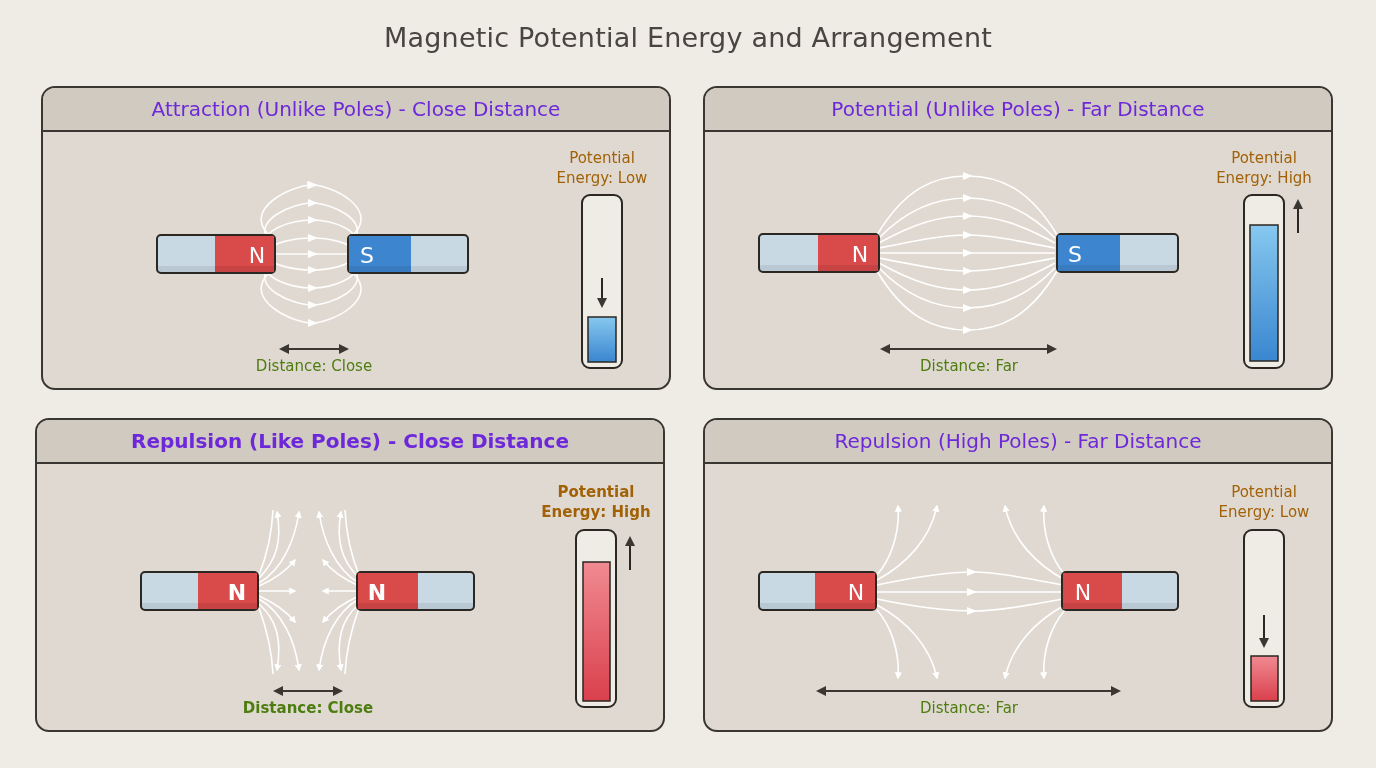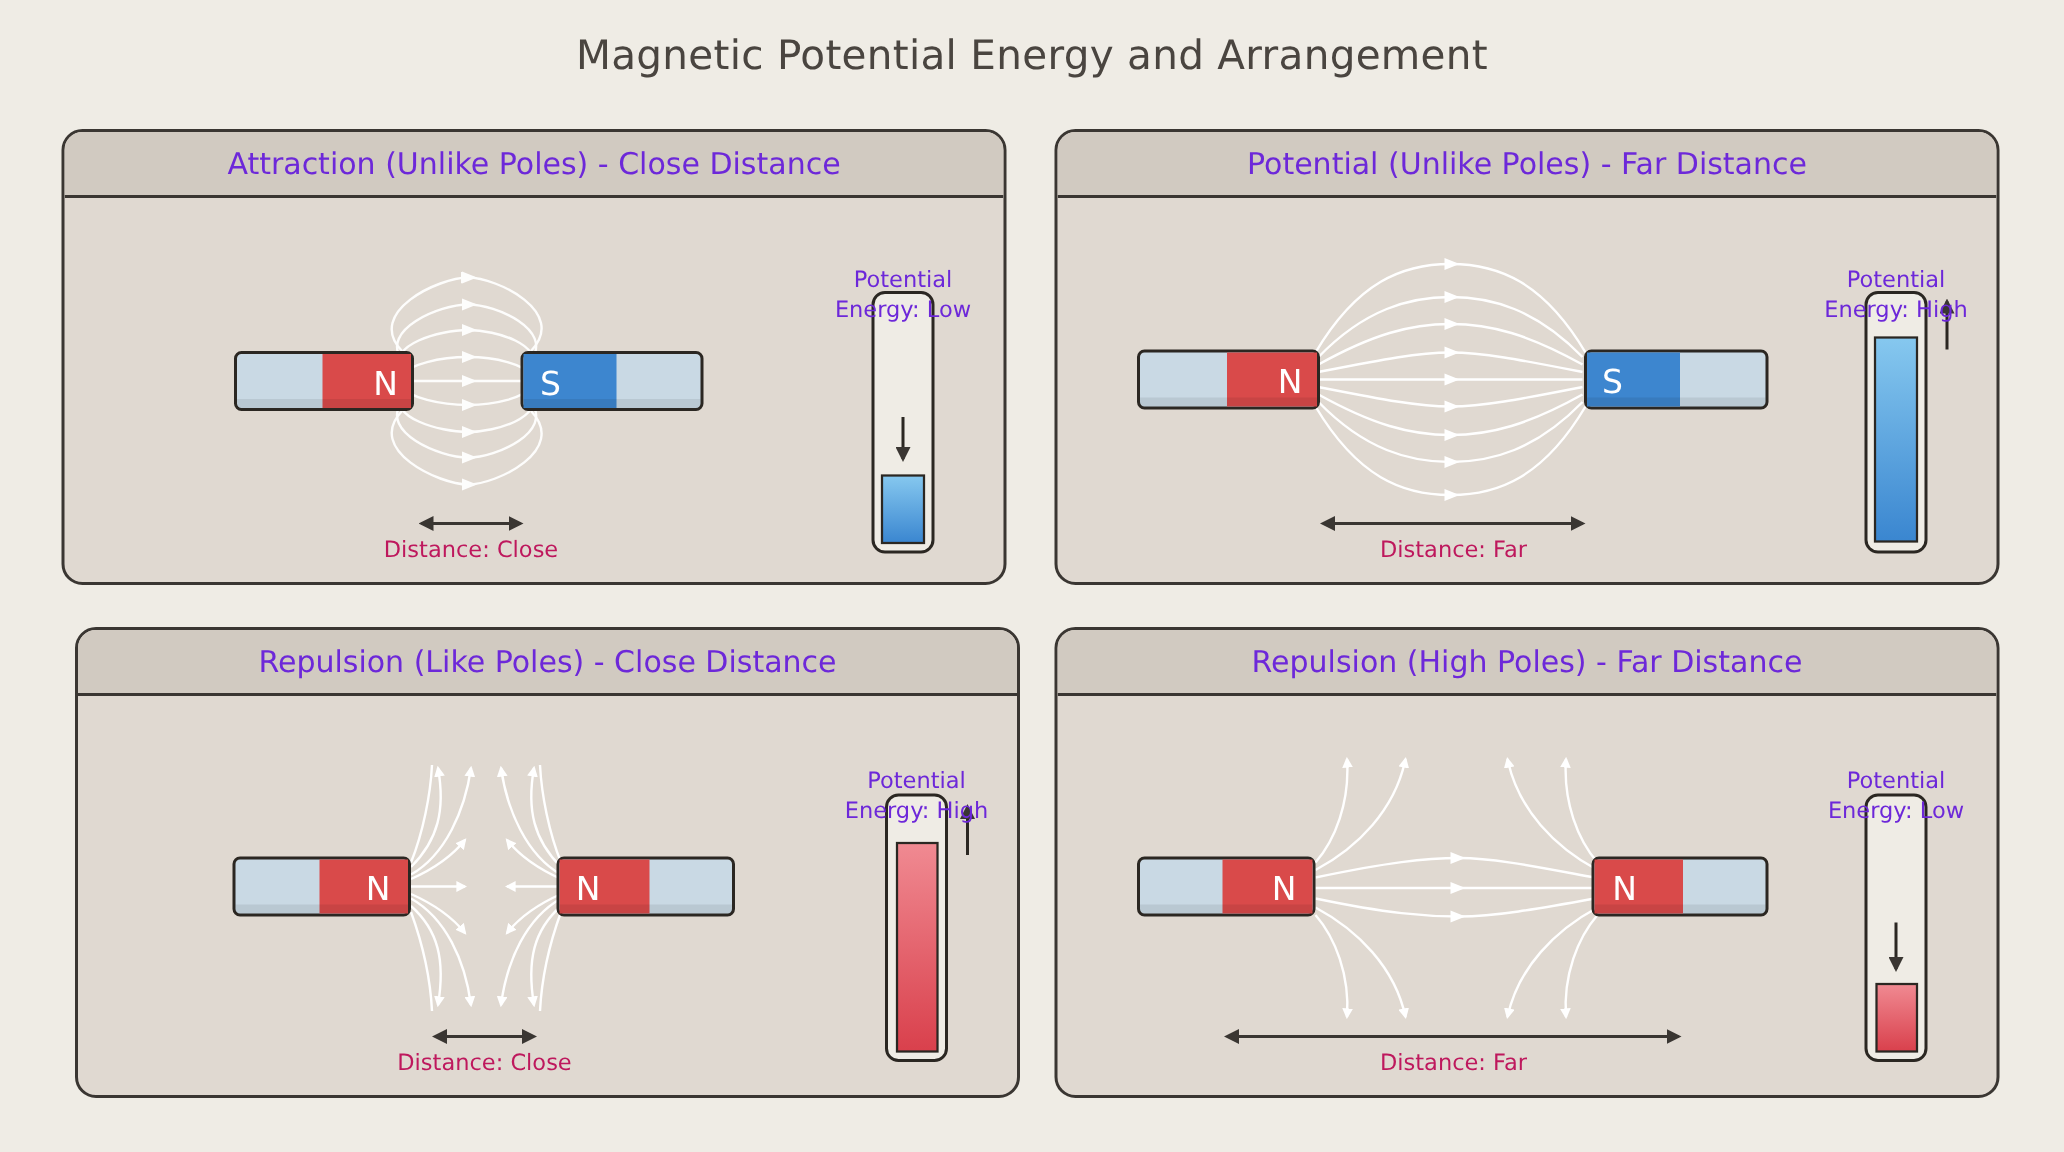--- a/index.html
+++ b/index.html
@@ -24,25 +24,25 @@
   }
   .panel-header {
     height: 42px; line-height: 42px;
     background: #d1cac1;
     border-bottom: 2px solid #3a3632;
     text-align: center; font-size: 20px; color: #6d28d9;
   }
   .panel-svg { position: absolute; left: 0; top: 0; }
   .energy-label {
     position: absolute; width: 120px; text-align: center;
-    font-size: 15px; line-height: 20px; color: #6d28d9; margin-top: 28px;
+    font-size: 15px; line-height: 20px; color: #a16207;
   }
   .dist-label {
     position: absolute; width: 240px; text-align: center;
-    font-size: 15px; color: #be185d;
+    font-size: 15px; color: #4d7c0f;
   }
 </style>
 </head>
 <body>
 
 <div class="main-title">Magnetic Potential Energy and Arrangement</div>
 
 <div class="panel" style="left:41px; top:86px; height:304px;">
   <div class="panel-header">Attraction (Unlike Poles) - Close Distance</div>
   <svg class="panel-svg" width="630" height="304">
@@ -168,21 +168,21 @@
       <line x1="593" y1="145" x2="593" y2="113" stroke="#2b2722" stroke-width="2" marker-end="url(#dArrow2)"></line>
     </g>
   </svg>
   <div class="energy-label" style="left:499px; top:60px;">
     <div>Potential</div>
     <div>Energy: High</div>
   </div>
   <div class="dist-label" style="left:144px; top:269px;">Distance: Far</div>
 </div>
 
-<div class="panel" style="left:50px; top:418px; height:314px;">
+<div class="panel" style="left:35px; top:418px; height:314px;font-weight:bold;">
   <div class="panel-header">Repulsion (Like Poles) - Close Distance</div>
   <svg class="panel-svg" width="630" height="314">
     <defs>
       <marker id="dArrow3" viewBox="0 0 10 10" refX="8" refY="5" markerWidth="5" markerHeight="5" orient="auto-start-reverse">
         <path d="M0,0 L10,5 L0,10 z" fill="#3a3632"></path>
       </marker>
       <marker id="wArr3" viewBox="0 0 10 10" refX="8" refY="5" markerWidth="4.5" markerHeight="4.5" orient="auto">
         <path d="M0,0 L10,5 L0,10 z" fill="#ffffff"></path>
       </marker>
       <linearGradient id="redGrad3" x1="0" y1="0" x2="0" y2="1">

